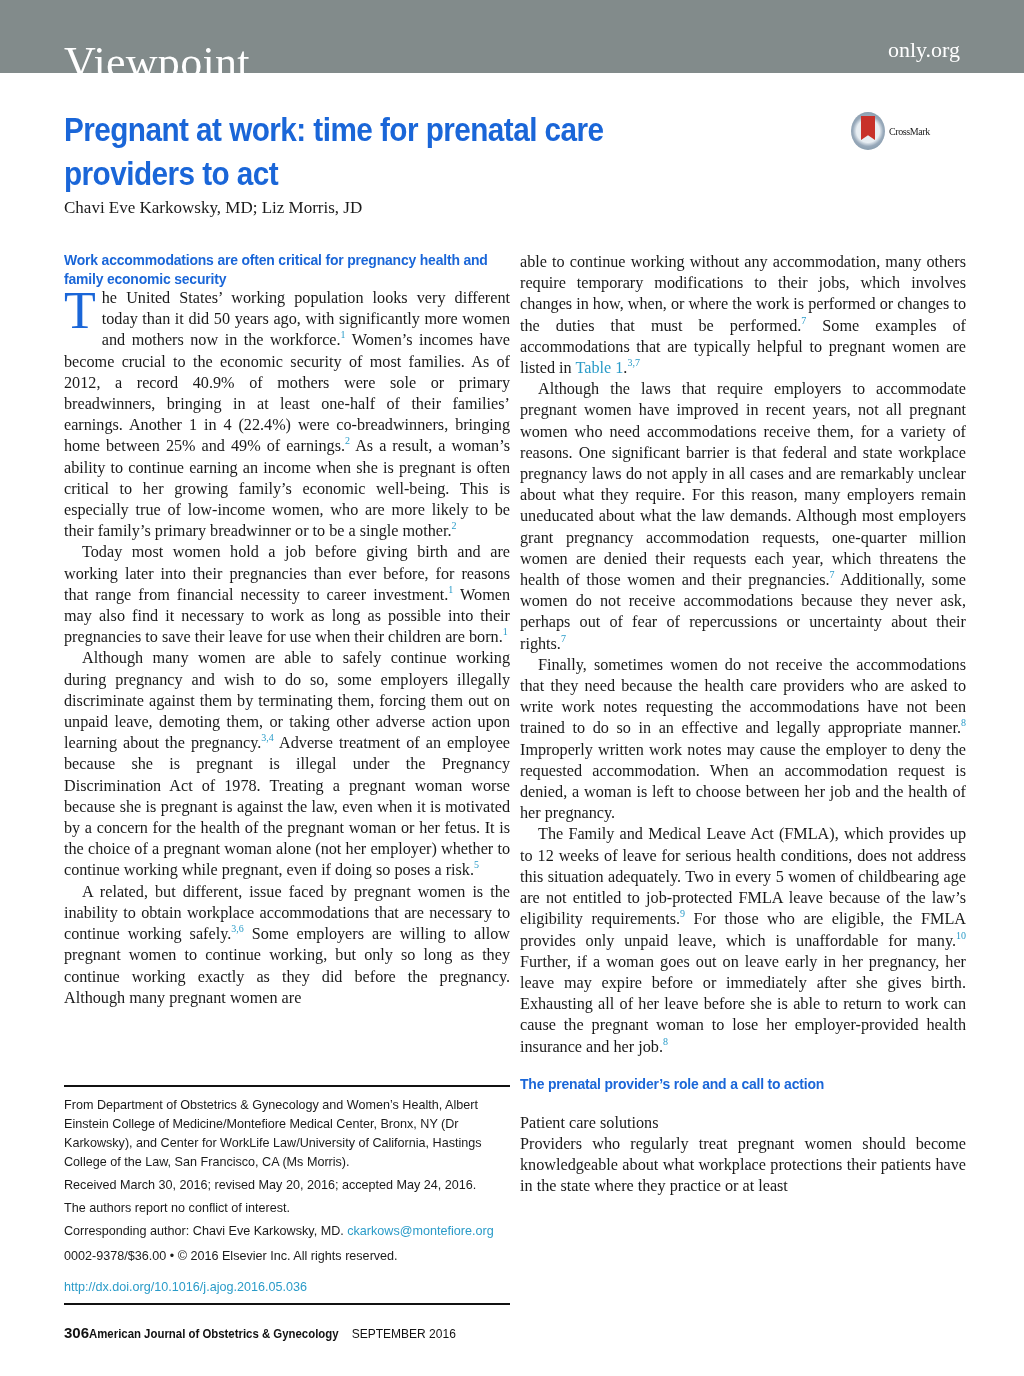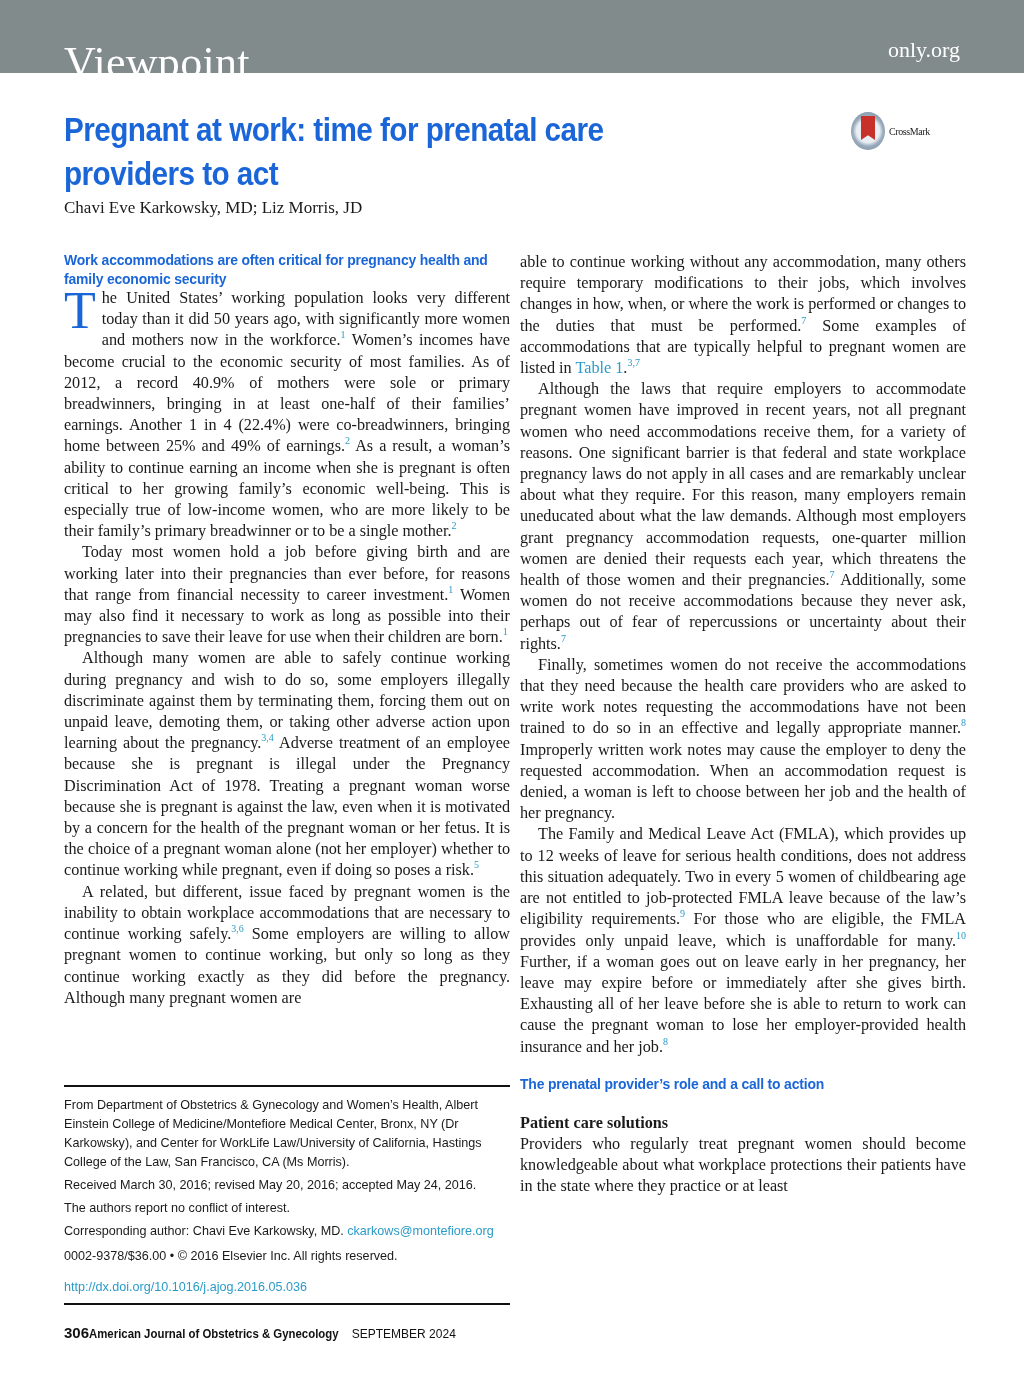--- a/index.html
+++ b/index.html
@@ -15,21 +15,21 @@
   .crossmark-logo::before { content: ""; position: absolute; left: 10px; top: 4px; width: 14px; height: 24px; background: #c8312a; clip-path: polygon(0 0, 100% 0, 100% 100%, 50% 80%, 0 100%); }
   .crossmark-label { font-family: "Liberation Serif", serif; font-size: 10px; color: #222; letter-spacing: -0.4px; }
 
   .authors { position: absolute; left: 64px; top: 198px; font-family: "Liberation Serif", serif; font-size: 17px; color: #1a1a1a; }
 
   .col { position: absolute; width: 446px; font-family: "Liberation Serif", serif; font-size: 16.2px; line-height: 21.2px; text-align: justify; }
   .col-left { left: 64px; top: 250px; }
   .col-right { left: 520px; top: 252px; }
 
   .sec-head { font-family: "Liberation Sans", sans-serif; font-weight: bold; color: #1a66d8; font-size: 15px; line-height: 19px; letter-spacing: -0.2px; text-align: left; transform: scaleX(0.93); transform-origin: left top; width: 480px; }
-  .sub-head { font-family: "Liberation Serif", serif; font-weight: bold; font-size: 16.2px; line-height: 21px; }
+  .sub-head { font-family: "Liberation Serif", serif; font-weight: normal; font-size: 16.2px; line-height: 21px; }
 
   p.body { margin: 0; text-indent: 18px; }
   p.noindent { text-indent: 0; }
   p.dropcap-para { text-indent: 0; }
   .dropcap { float: left; font-family: "Liberation Serif", serif; font-size: 52px; line-height: 40px; color: #1a66d8; margin: 3px 6px 0 0; }
   sup.ref { color: #2a9bc8; font-size: 10px; line-height: 0; vertical-align: 7px; }
   .link { color: #2a9bc8; }
 
   .footnote-rule { position: absolute; left: 64px; top: 1085px; width: 446px; height: 2px; background: #111; }
   .footnotes { position: absolute; left: 64px; top: 1096px; width: 450px; font-family: "Liberation Sans", sans-serif; font-size: 12.6px; line-height: 19px; color: #1a1a1a; }
@@ -97,14 +97,14 @@
   <p>Received March 30, 2016; revised May 20, 2016; accepted May 24, 2016.</p>
   <p>The authors report no conflict of interest.</p>
   <p><span>Corresponding author: Chavi Eve Karkowsky, MD. </span><span class="fn-link">ckarkows@montefiore.org</span></p>
   <p style="margin-top:6px;margin-bottom:12px">0002-9378/$36.00 • © 2016 Elsevier Inc. All rights reserved.</p>
   <p class="fn-link">http://dx.doi.org/10.1016/j.ajog.2016.05.036</p>
 </div>
 <div class="footer-rule"></div>
 <div class="footer">
   <span class="page-no">306</span>
   <span class="journal">American Journal of Obstetrics &amp; Gynecology</span>
-  <span>SEPTEMBER 2024</span>
+  <span>SEPTEMBER 2016</span>
 </div>
 
 </body></html>

